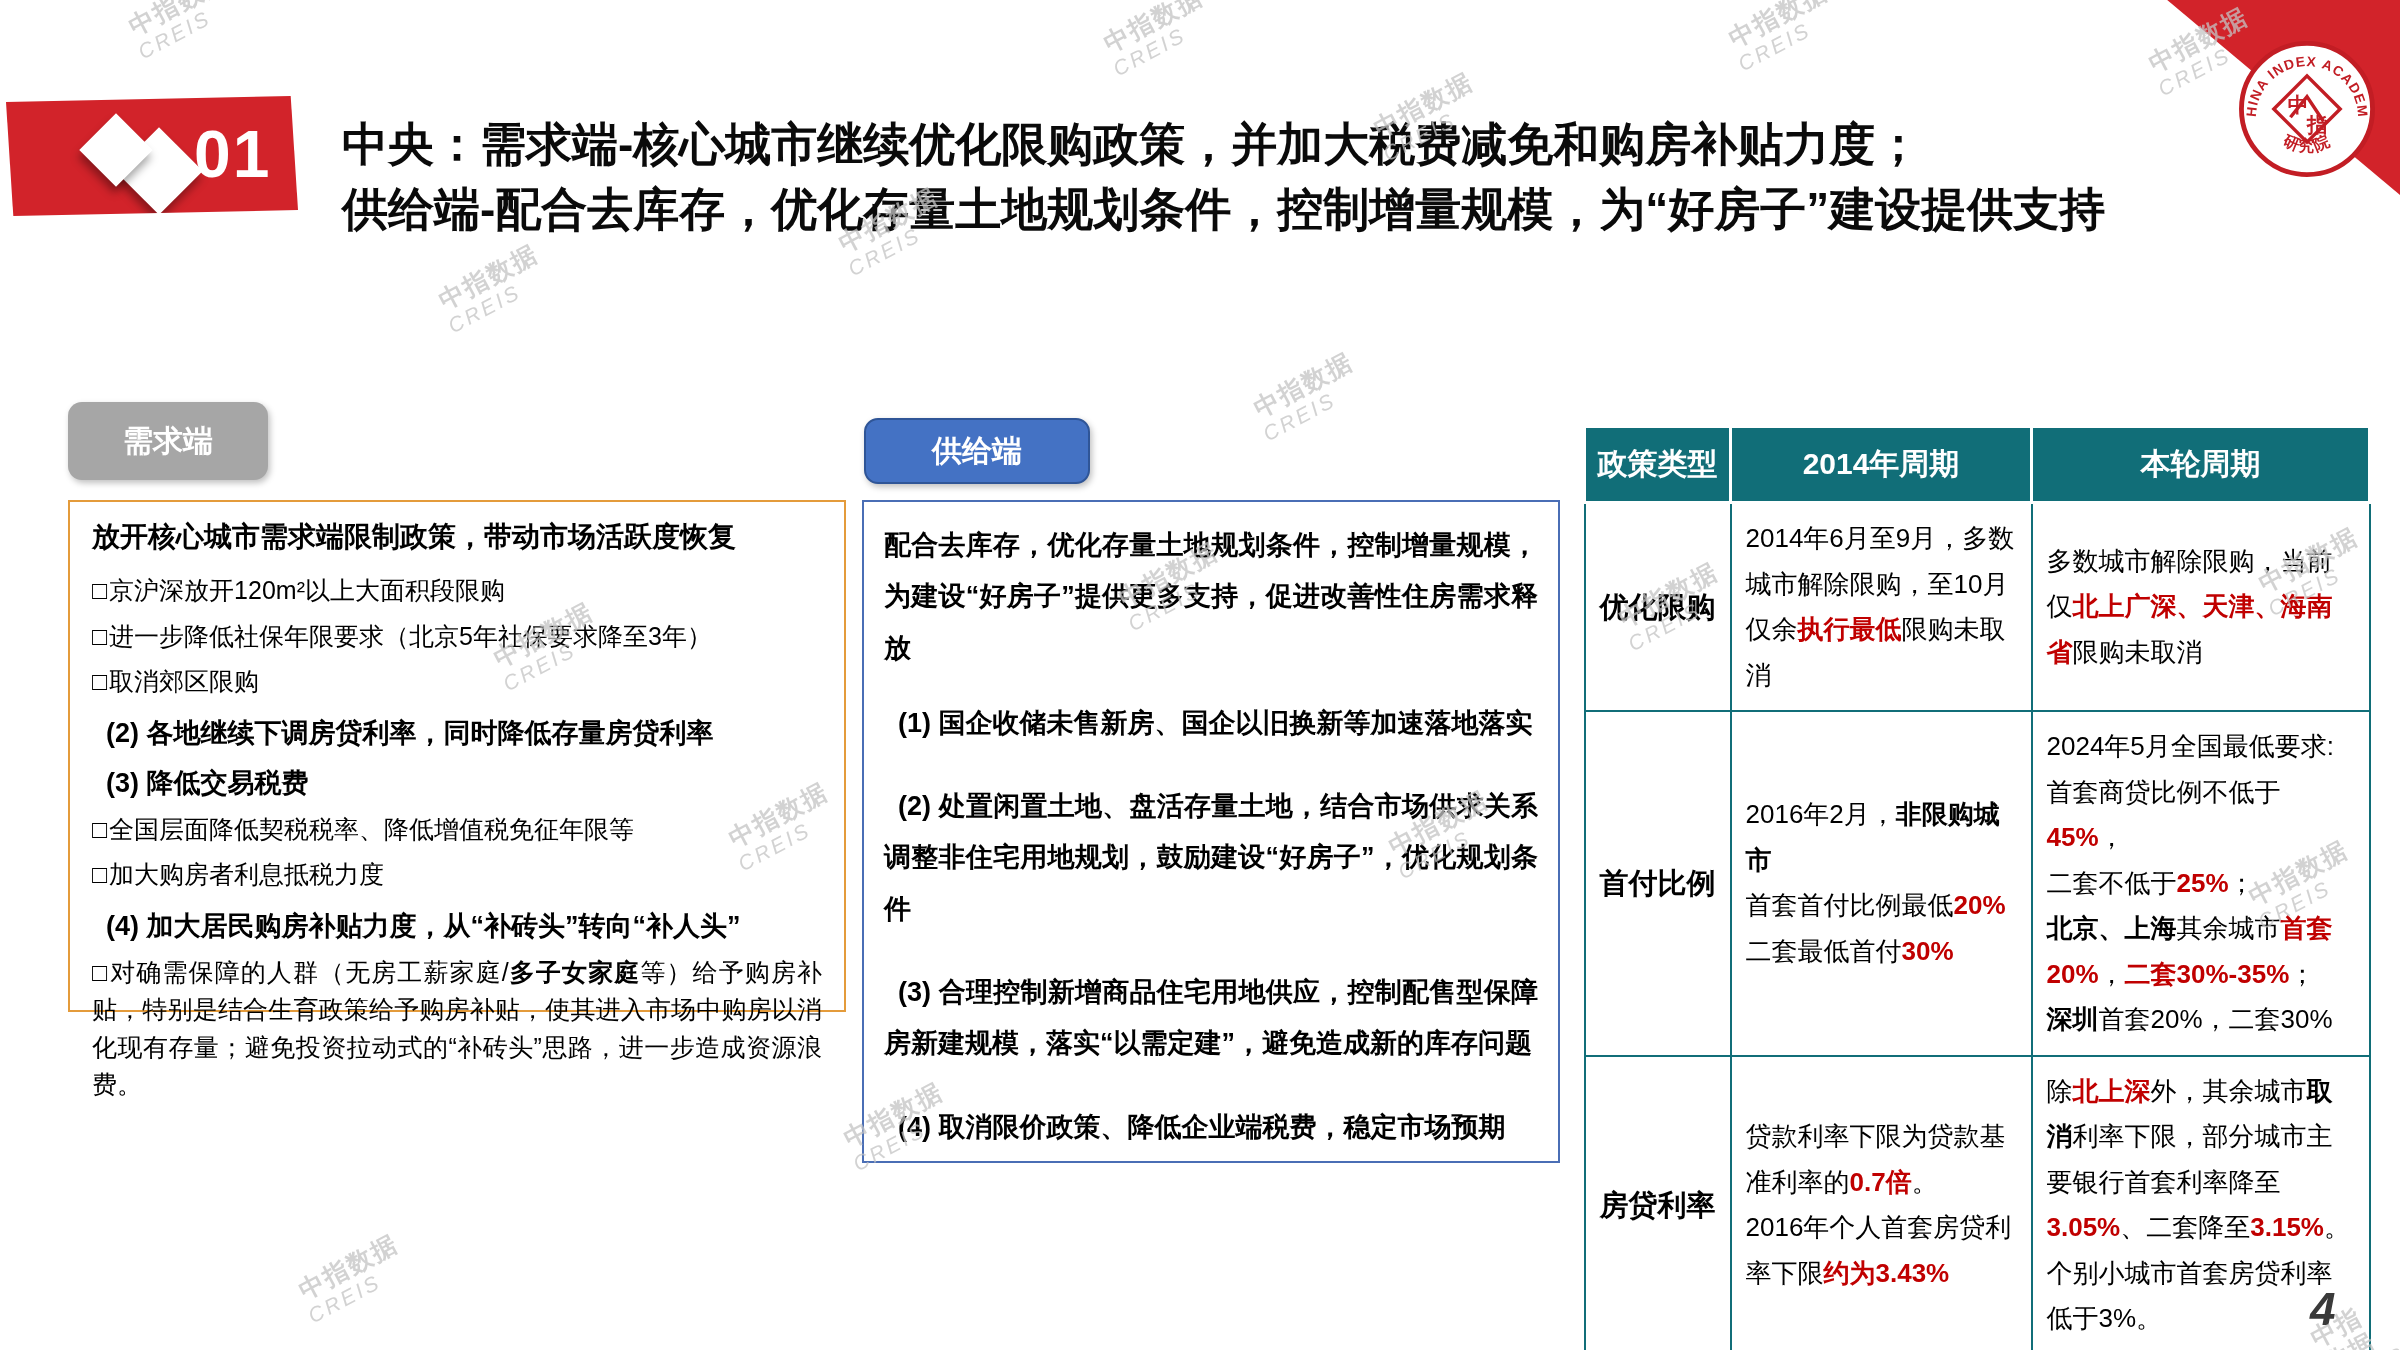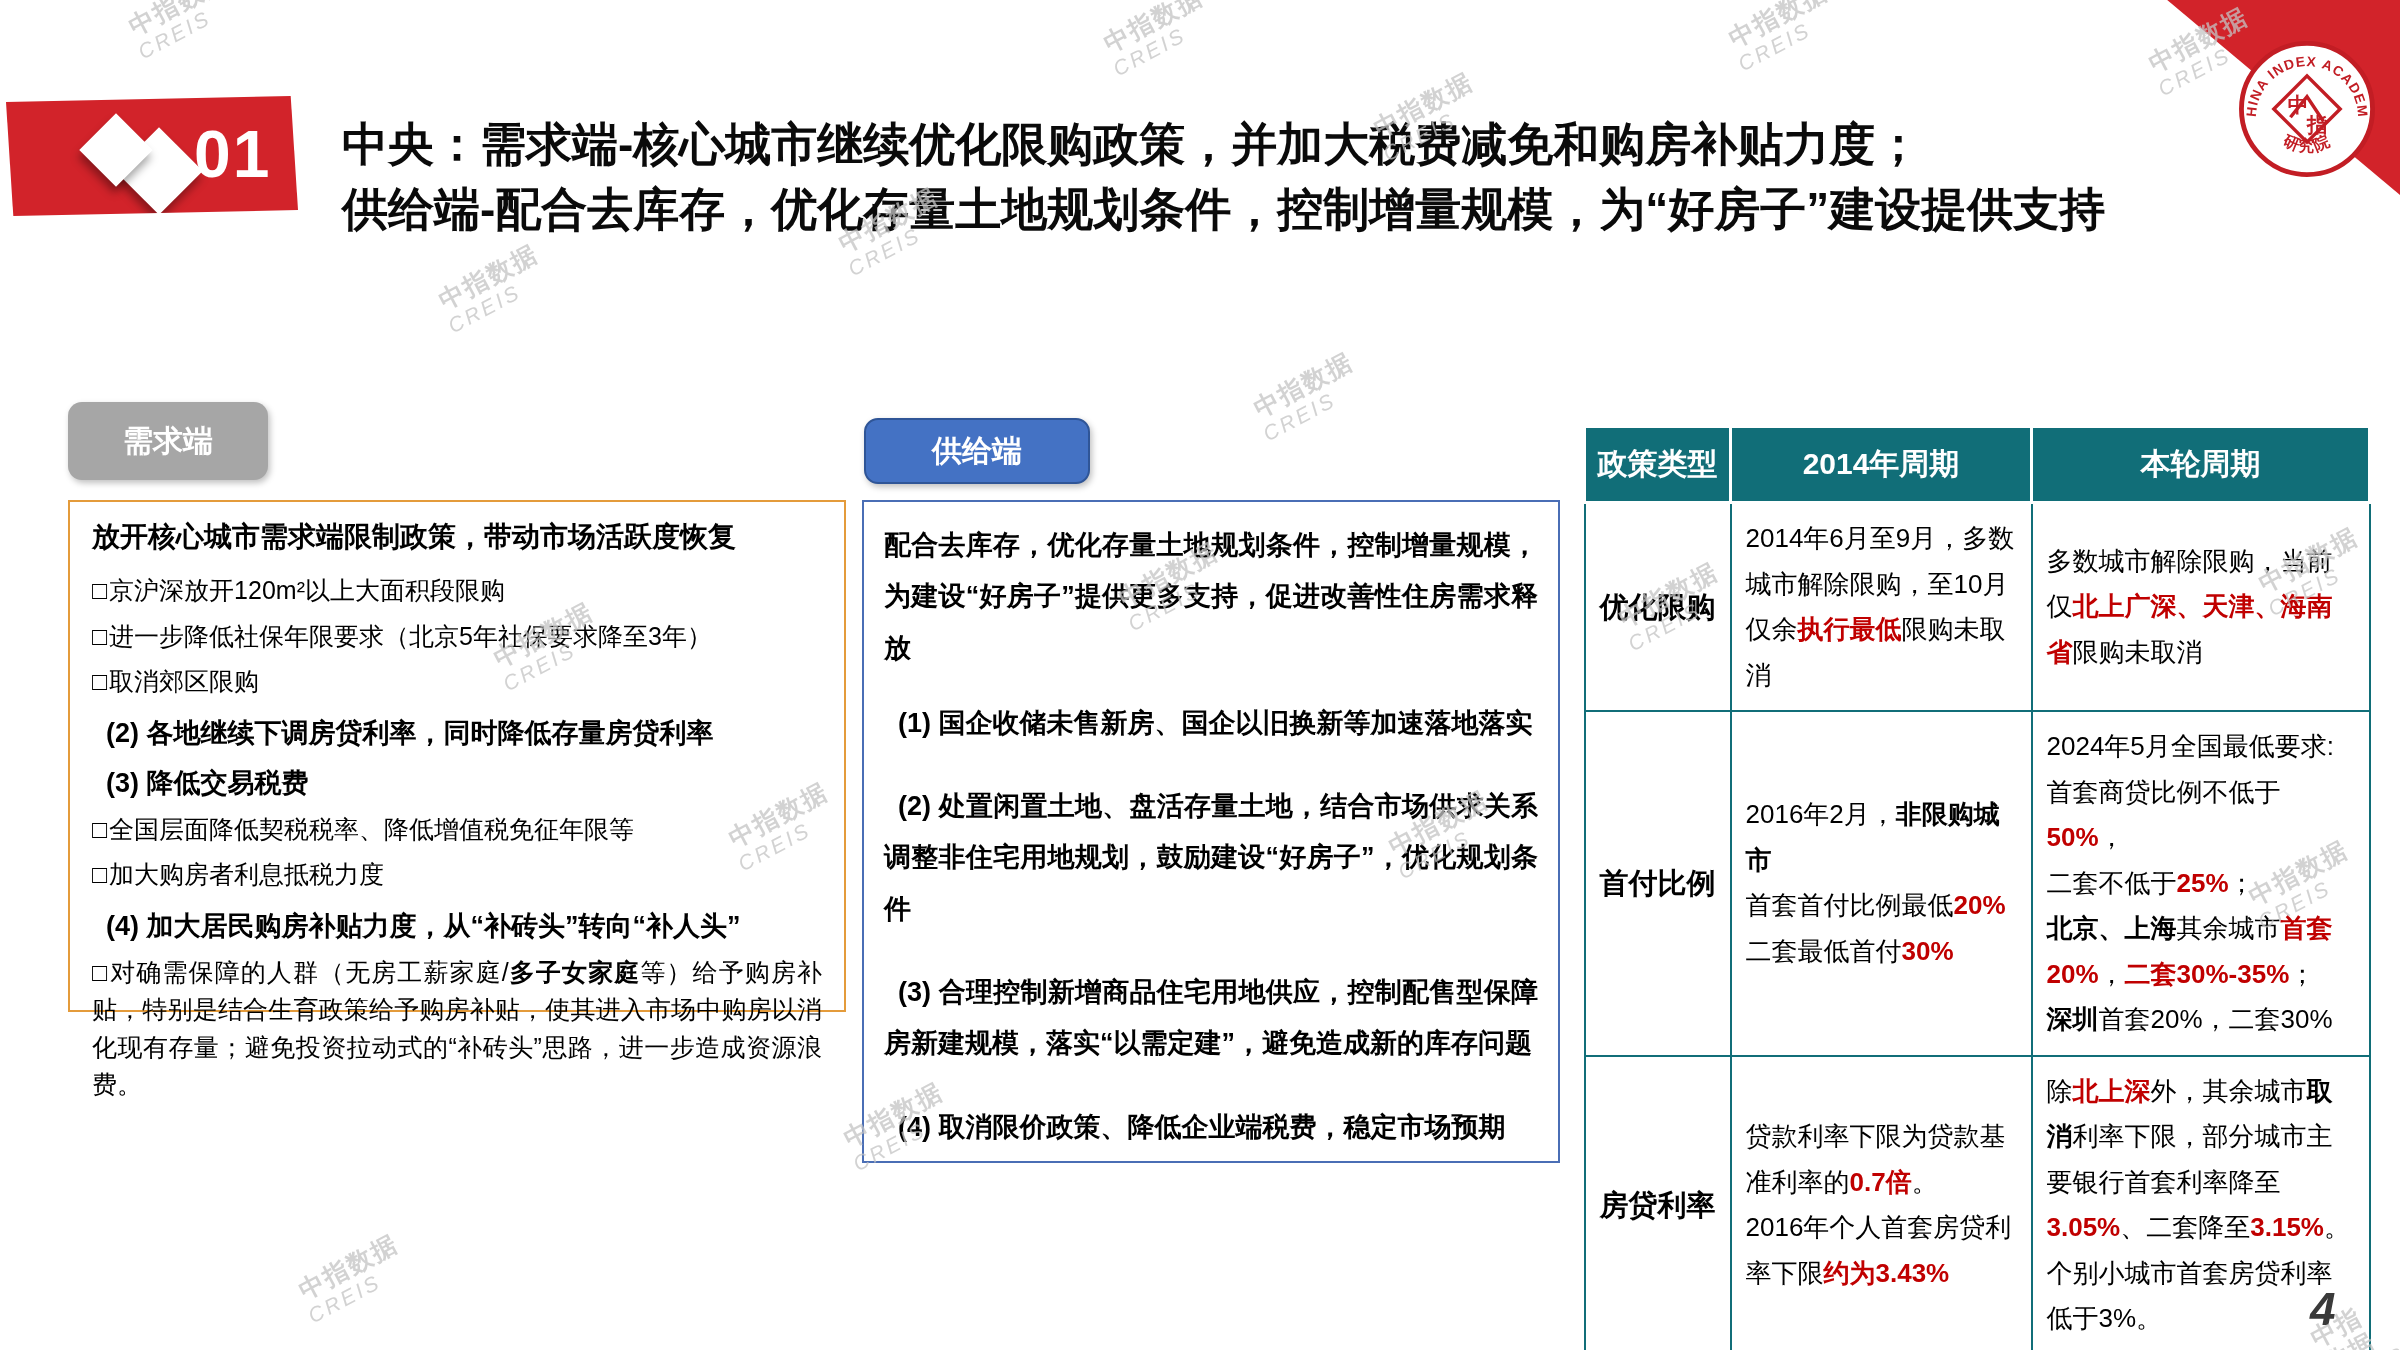--- a/index.html
+++ b/index.html
@@ -233,21 +233,21 @@
         </thead>
       <tbody id="policy-tbody">
           <tr class="tr0">
             <td class="lbl">优化限购</td>
             <td><span>2014年6月至9月，多数城市解除限购，至10月仅余</span><span class="s-rb">执行最低</span><span>限购未取消</span></td>
             <td><span>多数城市解除限购，当前仅</span><span class="s-rb">北上广深、天津、海南省</span><span>限购未取消</span></td>
           </tr>
           <tr class="tr1">
             <td class="lbl">首付比例</td>
             <td><span>2016年2月，</span><span class="s-b">非限购城市</span><br><span>首套首付比例最低</span><span class="s-rb">20%</span><br><span>二套最低首付</span><span class="s-rb">30%</span></td>
-            <td><span>2024年5月全国最低要求:</span><br><span>首套商贷比例不低于</span><span class="s-rb">50%</span><span>，</span><br><span>二套不低于</span><span class="s-rb">25%</span><span>；</span><br><span class="s-b">北京、上海</span><span>其余城市</span><span class="s-rb">首套20%</span><span>，</span><span class="s-rb">二套30%-35%</span><span>；</span><br><span class="s-b">深圳</span><span>首套20%，二套30%</span></td>
+            <td><span>2024年5月全国最低要求:</span><br><span>首套商贷比例不低于</span><span class="s-rb">45%</span><span>，</span><br><span>二套不低于</span><span class="s-rb">25%</span><span>；</span><br><span class="s-b">北京、上海</span><span>其余城市</span><span class="s-rb">首套20%</span><span>，</span><span class="s-rb">二套30%-35%</span><span>；</span><br><span class="s-b">深圳</span><span>首套20%，二套30%</span></td>
           </tr>
           <tr class="tr2">
             <td class="lbl">房贷利率</td>
             <td><span>贷款利率下限为贷款基准利率的</span><span class="s-rb">0.7倍</span><span>。</span><br><span>2016年个人首套房贷利率下限</span><span class="s-rb">约为3.43%</span></td>
             <td><span>除</span><span class="s-rb">北上深</span><span>外，其余城市</span><span class="s-b">取消</span><span>利率下限，部分城市主要银行首套利率降至</span><span class="s-rb">3.05%</span><span>、二套降至</span><span class="s-rb">3.15%</span><span>。个别小城市首套房贷利率低于3%。</span></td>
           </tr>
         </tbody>
     </table>
   </div>
 

